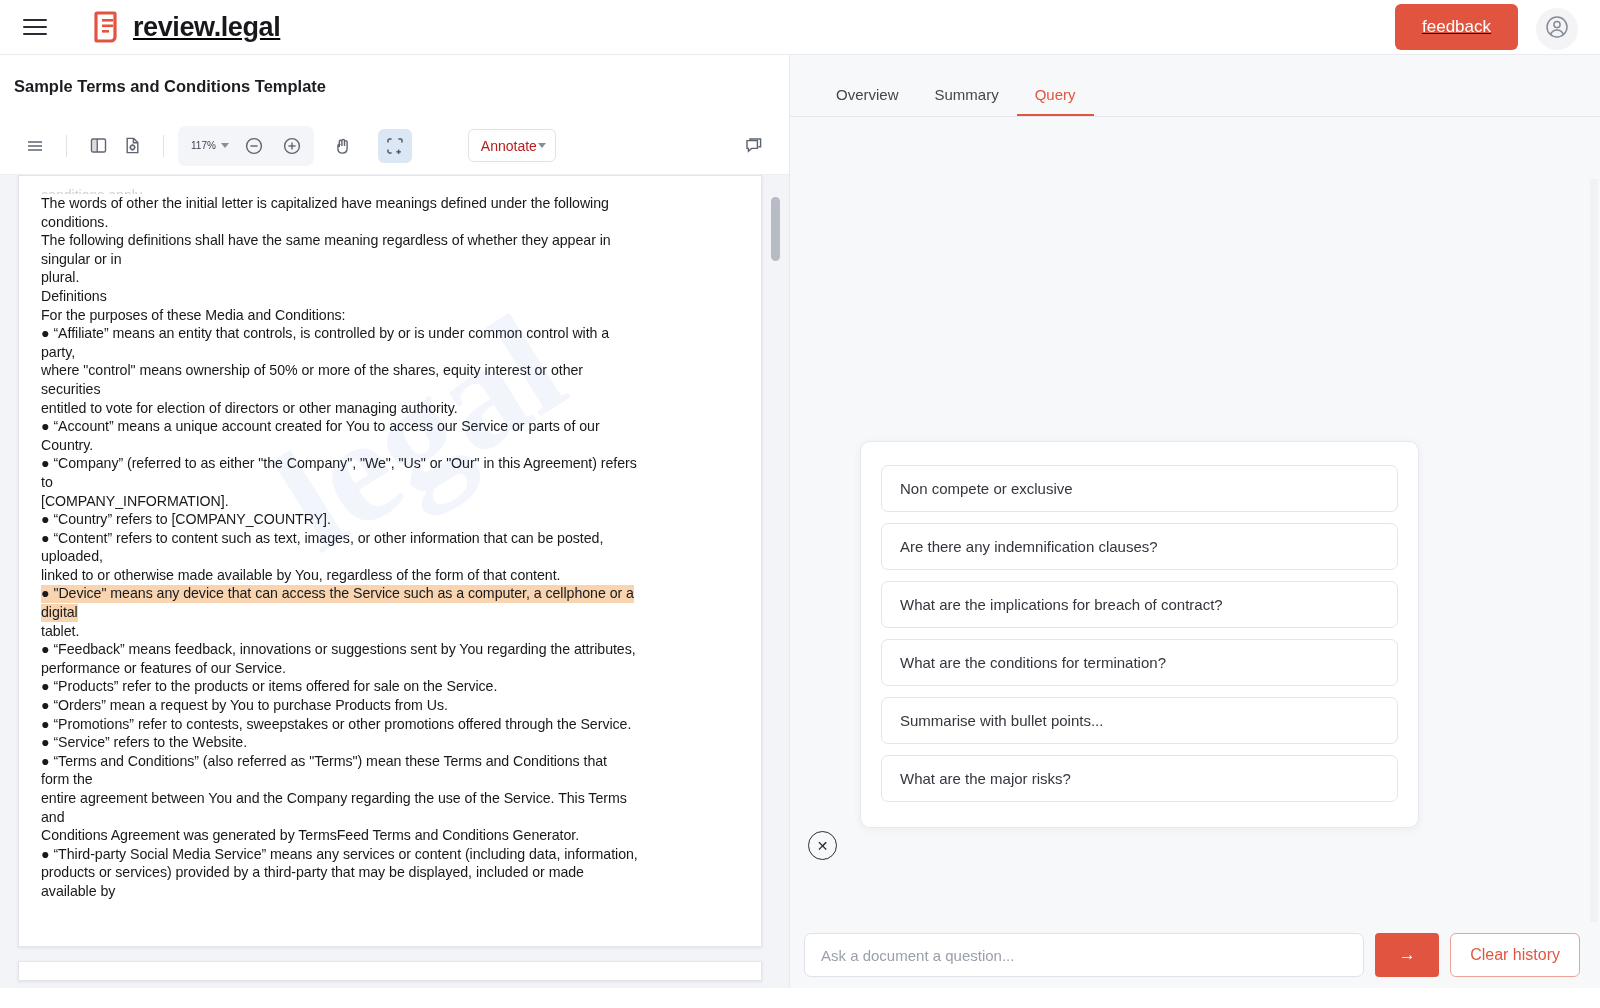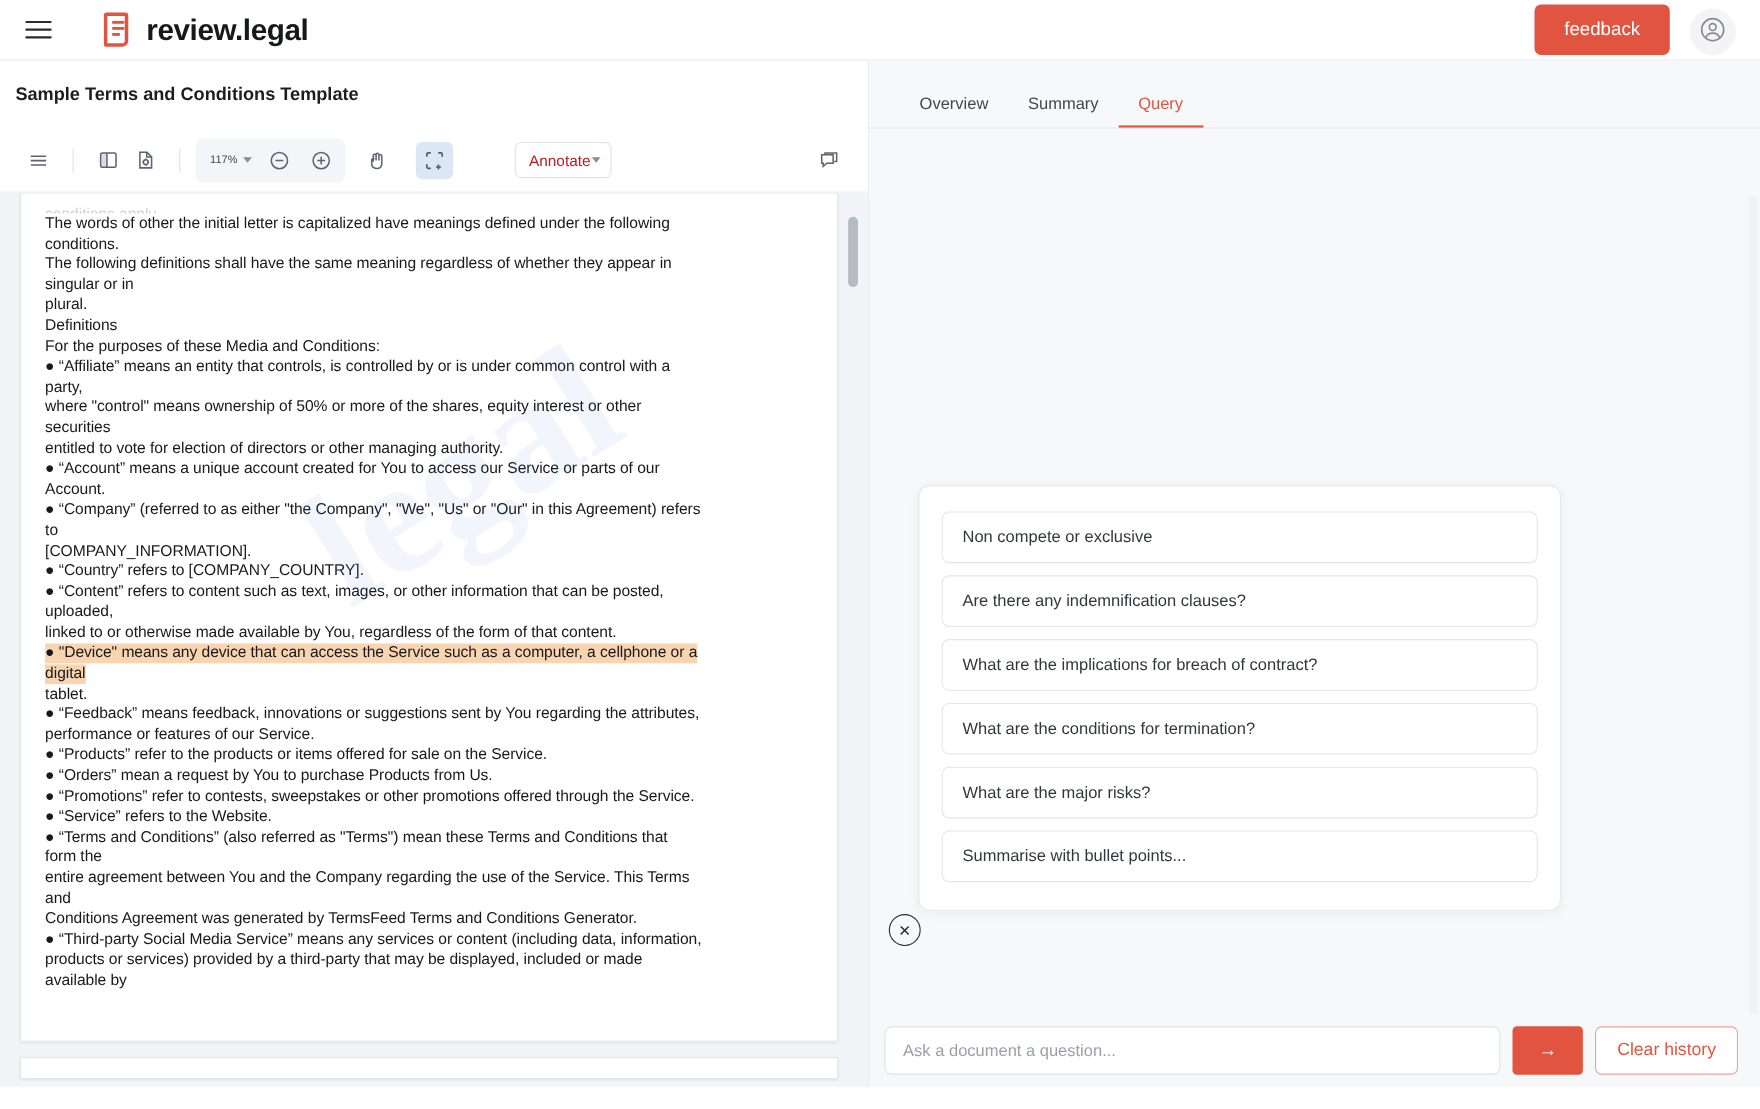--- a/index.html
+++ b/index.html
@@ -11,20 +11,21 @@
   }
 
   
   .appbar {
     height: 55px;
     display: flex; align-items: center;
     padding: 0 22px 0 18px;
     background: #fff;
     border-bottom: 1px solid #e9eaee;
     position: relative;
+    text-decoration: underline;
   }
   .hamburger { width: 34px; height: 34px; display:flex; flex-direction:column;
     justify-content:center; align-items:center; gap:5px; cursor:pointer; }
   .hamburger span { display:block; width:24px; height:2px; background:#2b2b33; border-radius:2px; }
 
   .brand { display:flex; align-items:center; gap:9px; margin-left: 42px; cursor:pointer; }
   .brand-mark { width: 30px; height: 34px; position: relative; }
   .brand-text { font-size: 27px; font-weight: 700; color:#17181c; letter-spacing:-0.4px; }
 
   .appbar-right { margin-left:auto; display:flex; align-items:flex-end; gap:18px; }
@@ -105,21 +106,21 @@
   
   .q-pane { flex:1; display:flex; flex-direction:column; background:#f7f8fa; position:relative; }
   .tabs { height: 62px; display:flex; align-items:flex-end; gap:0px;
     padding-left: 28px; border-bottom:1px solid #e5e7eb; background:#f7f8fa; }
   .tab { font-size:15px; color:#43464e; padding: 0 18px 11px 18px; cursor:pointer;
     border-bottom: 2.5px solid transparent; }
   .tab.active { color:#e15540; border-bottom-color:#e15540; }
 
   .q-body { flex:1; position:relative; }
   .suggest-card {
-    position:absolute; left: 45px; right: 181px; bottom: 94px;
+    position:absolute; left: 70px; right: 181px; bottom: 94px;
     background:#fff; border:1px solid #e7e9ed; border-radius:10px;
     box-shadow: 0 2px 10px rgba(25,30,50,.05);
     padding: 23px 20px 25px 20px;
     display:flex; flex-direction:column; gap: 11px;
   }
   .suggest-item {
     border:1px solid #e2e5ea; border-radius:7px; background:#fff;
     height: 47px; display:flex; align-items:center; padding-left: 18px;
     font-size: 15px; color:#33363d; cursor:pointer;
   }
@@ -281,21 +282,21 @@
             <div><span class="doc-line">singular or in</span></div>
             <div><span class="doc-line">plural.</span></div>
             <div><span class="doc-line">Definitions</span></div>
             <div><span class="doc-line">For the purposes of these Media and Conditions:</span></div>
             <div><span class="doc-line">● “Affiliate” means an entity that controls, is controlled by or is under common control with a</span></div>
             <div><span class="doc-line">party,</span></div>
             <div><span class="doc-line">where "control" means ownership of 50% or more of the shares, equity interest or other</span></div>
             <div><span class="doc-line">securities</span></div>
             <div><span class="doc-line">entitled to vote for election of directors or other managing authority.</span></div>
             <div><span class="doc-line">● “Account” means a unique account created for You to access our Service or parts of our</span></div>
-            <div><span class="doc-line">Account.</span></div>
+            <div><span class="doc-line">Country.</span></div>
             <div><span class="doc-line">● “Company” (referred to as either "the Company", "We", "Us" or "Our" in this Agreement) refers</span></div>
             <div><span class="doc-line">to</span></div>
             <div><span class="doc-line">[COMPANY_INFORMATION].</span></div>
             <div><span class="doc-line">● “Country” refers to [COMPANY_COUNTRY].</span></div>
             <div><span class="doc-line">● “Content” refers to content such as text, images, or other information that can be posted,</span></div>
             <div><span class="doc-line">uploaded,</span></div>
             <div><span class="doc-line">linked to or otherwise made available by You, regardless of the form of that content.</span></div>
             <div><span class="doc-line hl">● "Device" means any device that can access the Service such as a computer, a cellphone or a</span></div>
             <div><span class="doc-line hl">digital</span></div>
             <div><span class="doc-line">tablet.</span></div>
@@ -329,22 +330,22 @@
         <div class="tab active">Query</div>
       </div>
 
     <div class="q-body">
       <div class="suggest-card">
         <div id="suggest-list" style="display:flex;flex-direction:column;gap:11px">
             <div class="suggest-item">Non compete or exclusive</div>
             <div class="suggest-item">Are there any indemnification clauses?</div>
             <div class="suggest-item">What are the implications for breach of contract?</div>
             <div class="suggest-item">What are the conditions for termination?</div>
+            <div class="suggest-item">Summarise with bullet points...</div>
             <div class="suggest-item">What are the major risks?</div>
-            <div class="suggest-item">Summarise with bullet points...</div>
           </div>
       </div>
       <div class="suggest-close">
         <span>✕</span>
       </div>
       <div class="q-vscroll"></div>
     </div>
 
     <div class="q-footer">
       <input class="q-input" type="text" placeholder="Ask a document a question..." style="">

